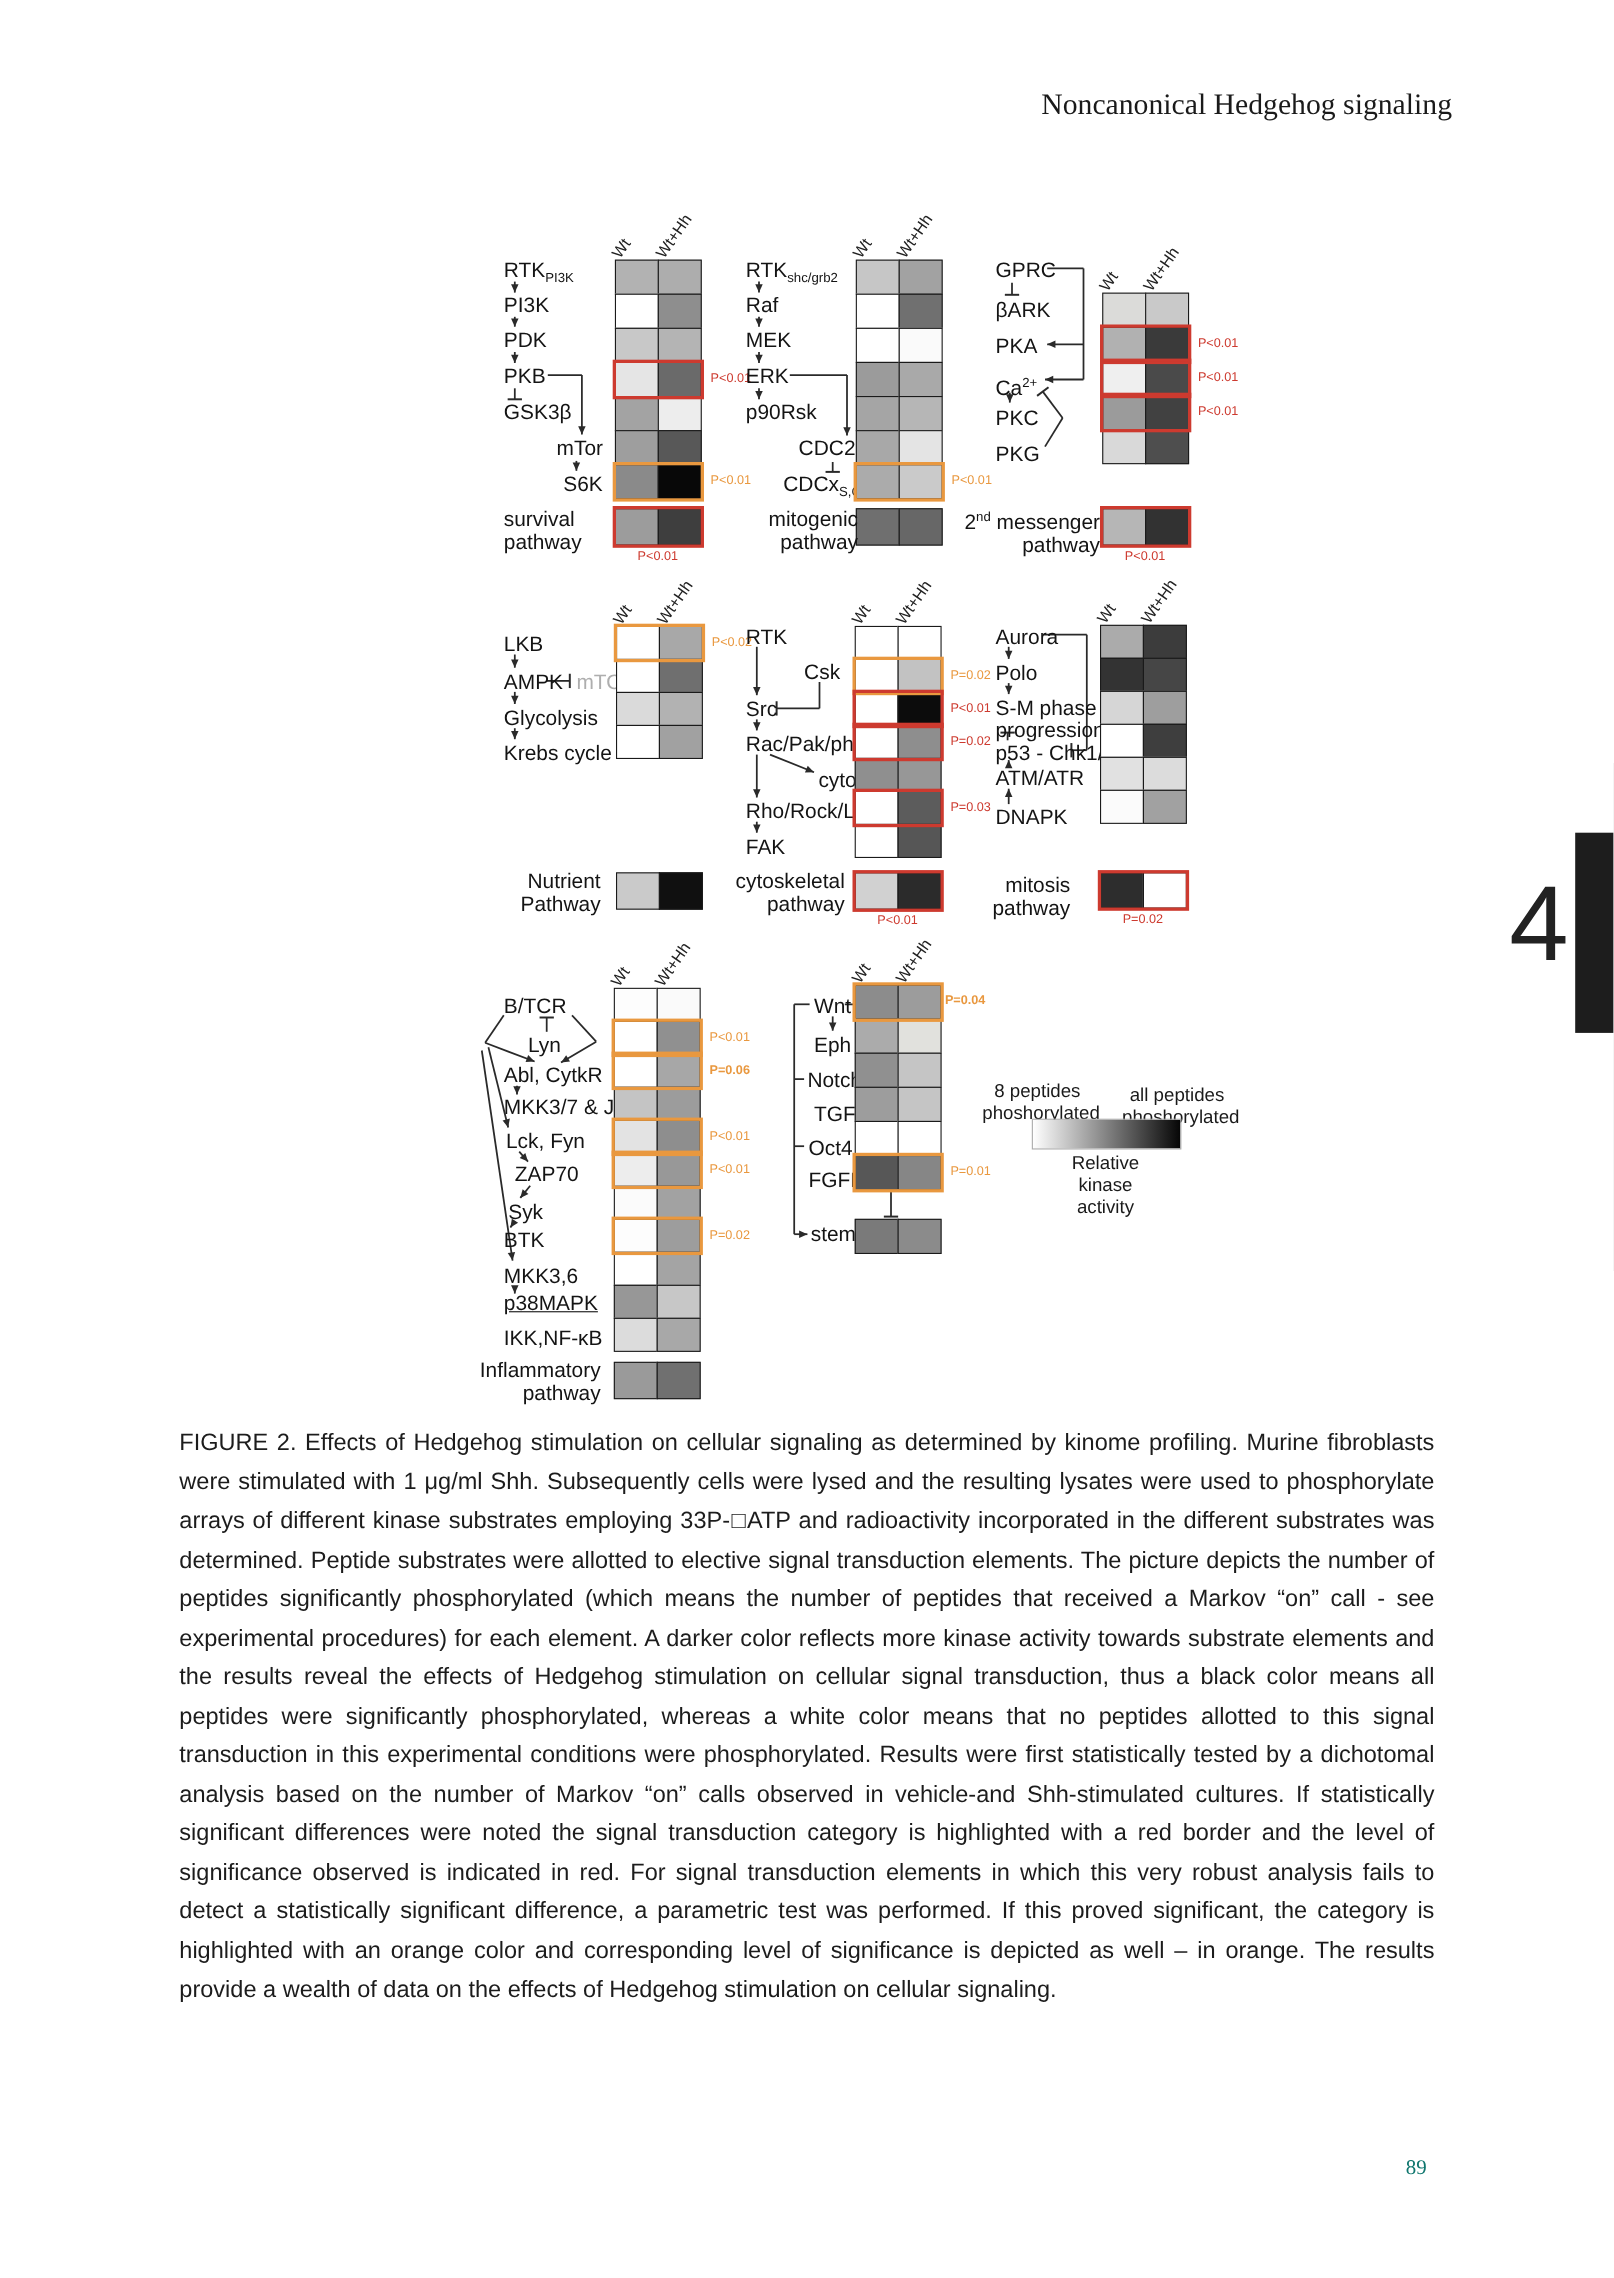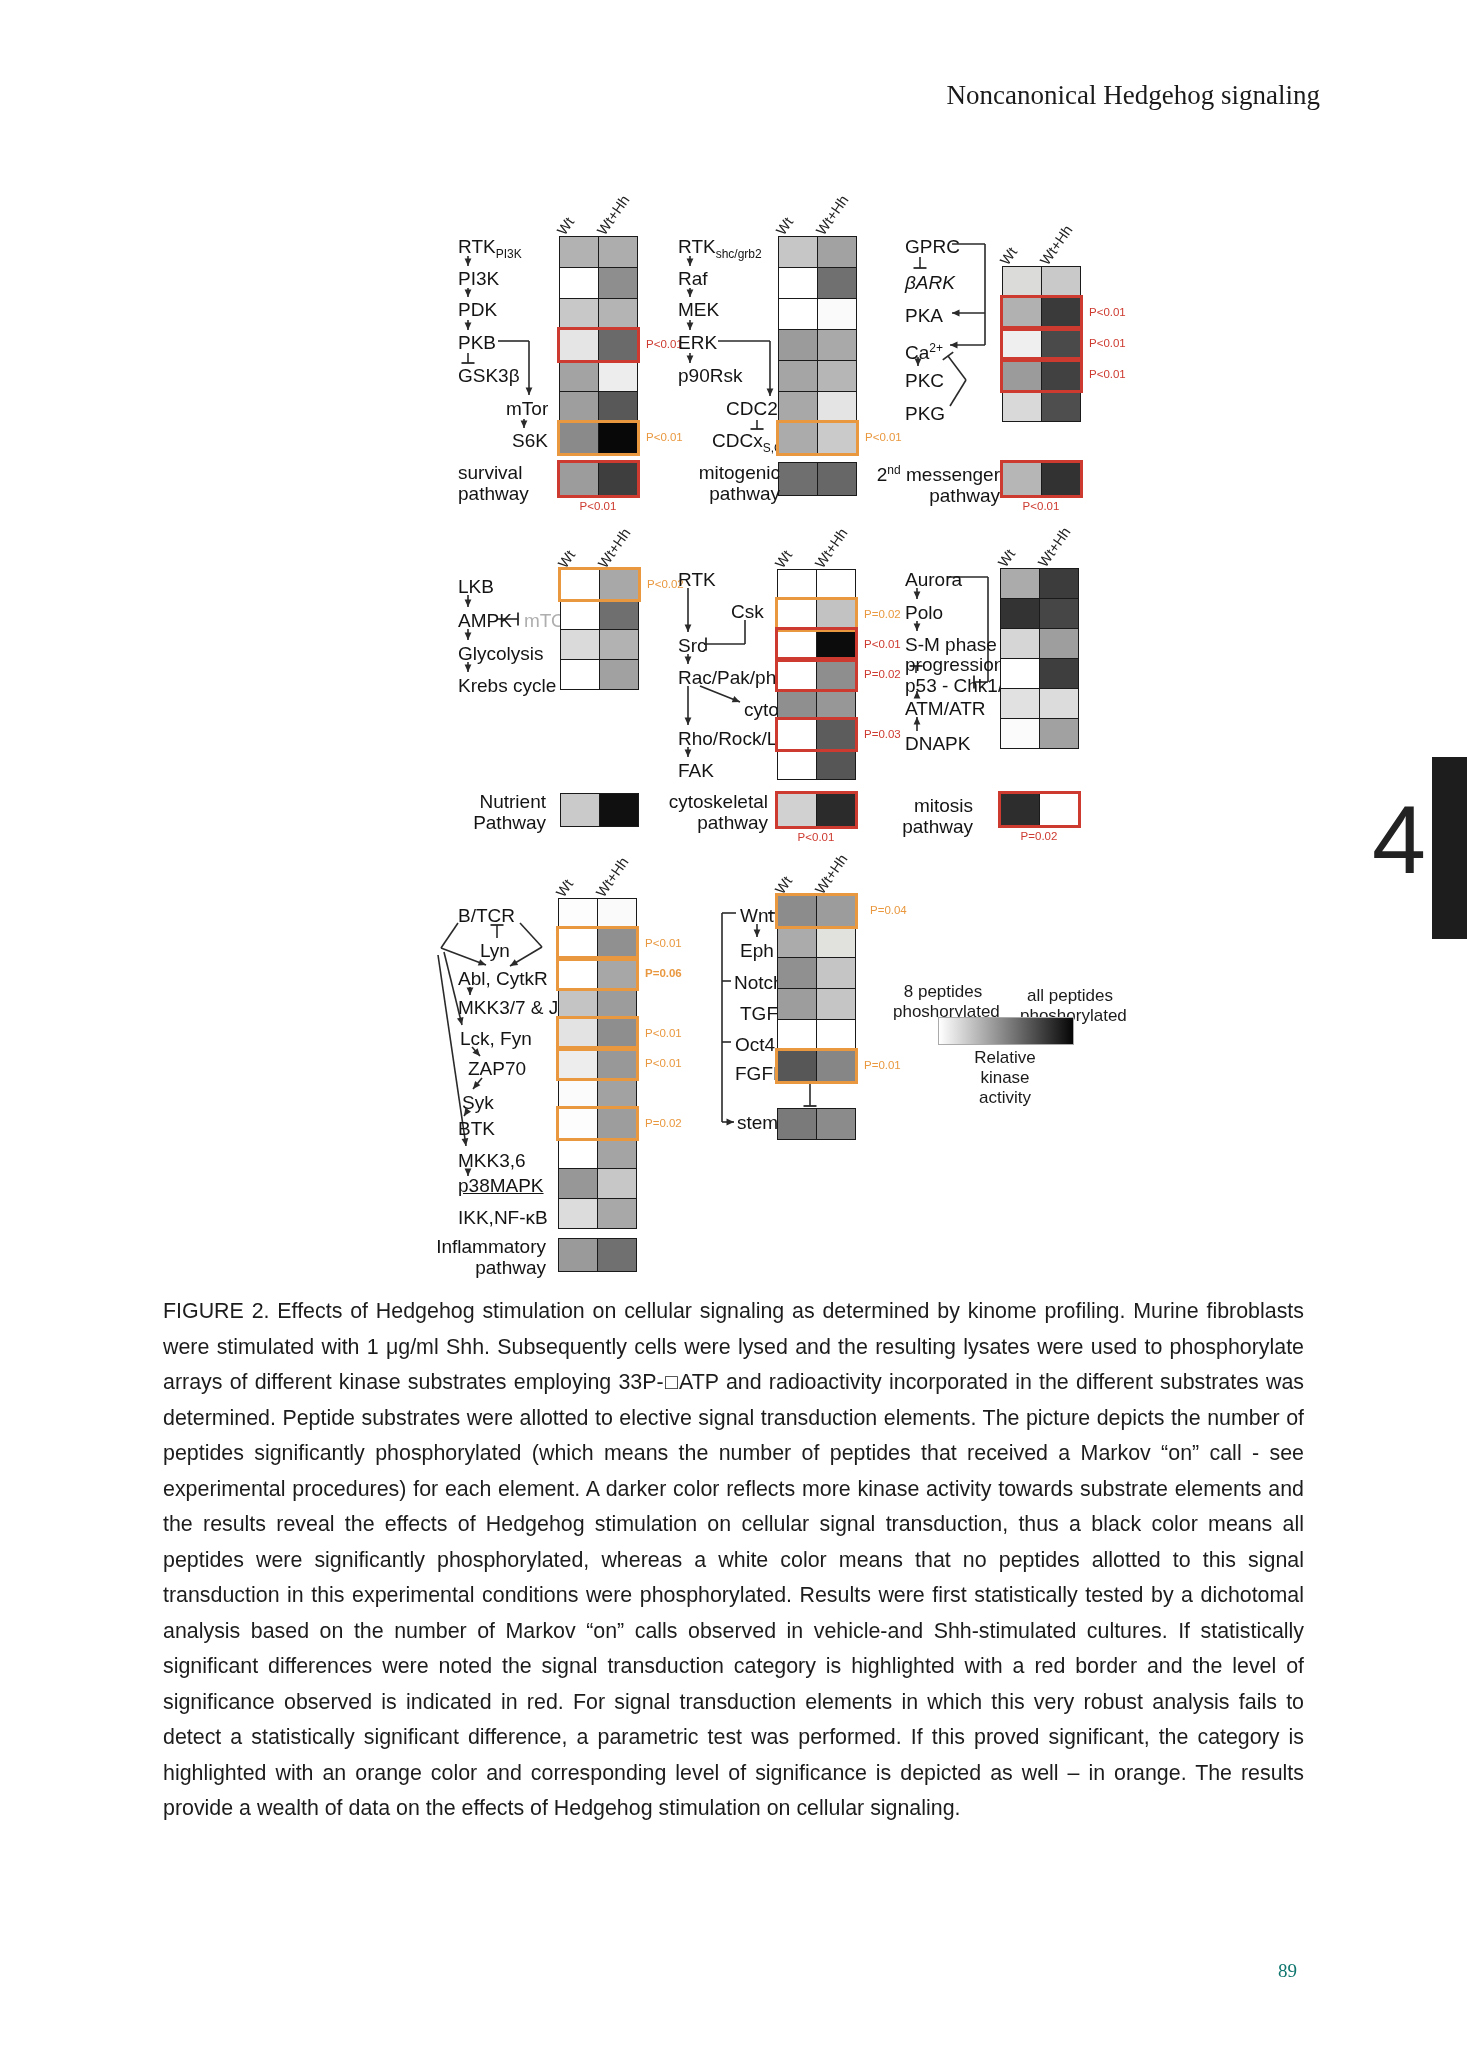--- a/index.html
+++ b/index.html
@@ -268,21 +268,21 @@
         <span class="col-hdr" style="left: 48px; top: -14px;">Wt+Hh</span>
       </div>
       <div class="hm" style="left: 778px; top: 462px; position: absolute;">
         <div class="hm-row">
           <div class="hm-cell" style="width: 40px; height: 34px; background: rgb(111, 111, 111);"></div>
           <div class="hm-cell" style="width: 40px; height: 34px; background: rgb(103, 103, 103);"></div>
         </div>
       </div>
       <div class="pw-label al-right" style="left: 780px; top: 462px;">mitogenic<br>pathway</div>
       <div class="node" style="left: 905px; top: 237px;">GPRC</div>
-      <div class="node" style="left: 905px; top: 273px; font-style: italic;">βARK</div>
+      <div class="node" style="left: 905px; top: 273px;">βARK</div>
       <div class="node" style="left: 905px; top: 306px;">PKA</div>
       <div class="node" style="left: 905px; top: 338px;">Ca<sup>2+</sup></div>
       <div class="node" style="left: 905px; top: 371px;">PKC</div>
       <div class="node" style="left: 905px; top: 404px;">PKG</div>
       <div class="hm" style="left: 1002px; top: 266px; position: absolute;">
         <div class="hm-row">
           <div class="hm-cell" style="width: 40px; height: 32px; background: rgb(219, 219, 217);"></div>
           <div class="hm-cell" style="width: 40px; height: 32px; background: rgb(201, 201, 201);"></div>
         </div>
         <div class="hm-row">
@@ -554,21 +554,21 @@
         </div>
         <div class="hm-row">
           <div class="hm-cell" style="width: 40px; height: 32px; background: rgb(255, 255, 255);"></div>
           <div class="hm-cell" style="width: 40px; height: 32px; background: rgb(255, 255, 255);"></div>
         </div>
         <div class="hm-row">
           <div class="hm-cell" style="width: 40px; height: 32px; background: rgb(87, 87, 87);"></div>
           <div class="hm-cell" style="width: 40px; height: 32px; background: rgb(134, 134, 134);"></div>
         </div>
         <div class="row-outline" style="left: -2px; top: -2px; width: 83px; height: 36px; border: 3px solid rgb(233, 152, 63);"></div>
-        <div class="p-label" style="left: 93px; top: 9px; color: rgb(233, 152, 63);">P=0.04</div>
+        <div class="p-label" style="left: 82px; top: 9px; color: rgb(233, 152, 63); font-weight: bold;">P=0.04</div>
         <div class="row-outline" style="left: -2px; top: 153px; width: 83px; height: 36px; border: 3px solid rgb(233, 152, 63);"></div>
         <div class="p-label" style="left: 87px; top: 164px; color: rgb(233, 152, 63);">P=0.01</div>
         <span class="col-hdr" style="left: 8px; top: -14px;">Wt</span>
         <span class="col-hdr" style="left: 48px; top: -14px;">Wt+Hh</span>
       </div>
       <div class="hm" style="left: 777px; top: 1108px; position: absolute;">
         <div class="hm-row">
           <div class="hm-cell" style="width: 40px; height: 32px; background: rgb(122, 122, 122);"></div>
           <div class="hm-cell" style="width: 40px; height: 32px; background: rgb(139, 139, 139);"></div>
         </div>

